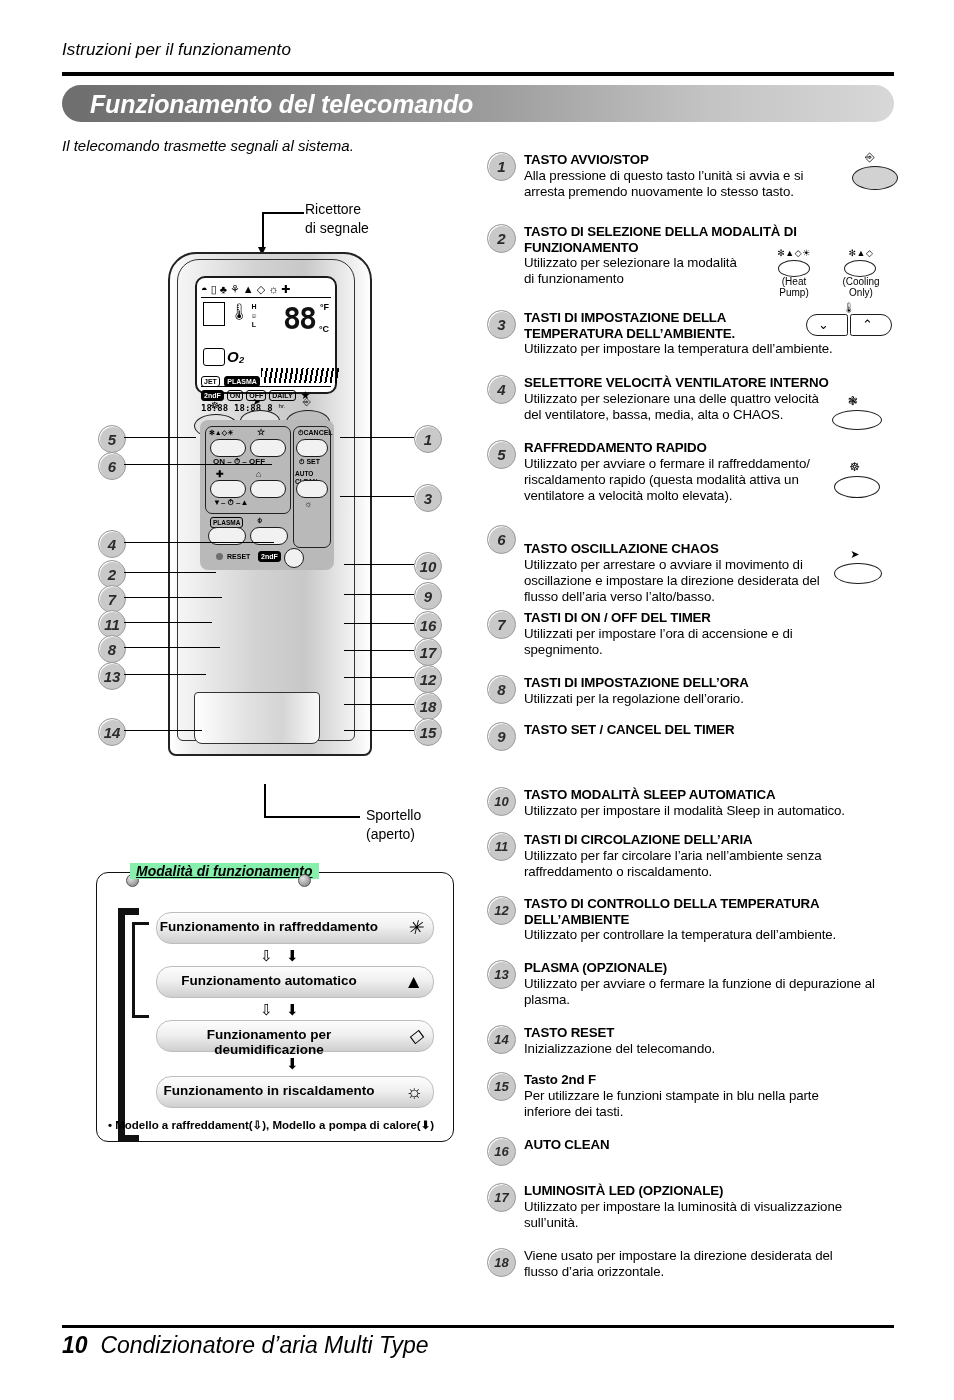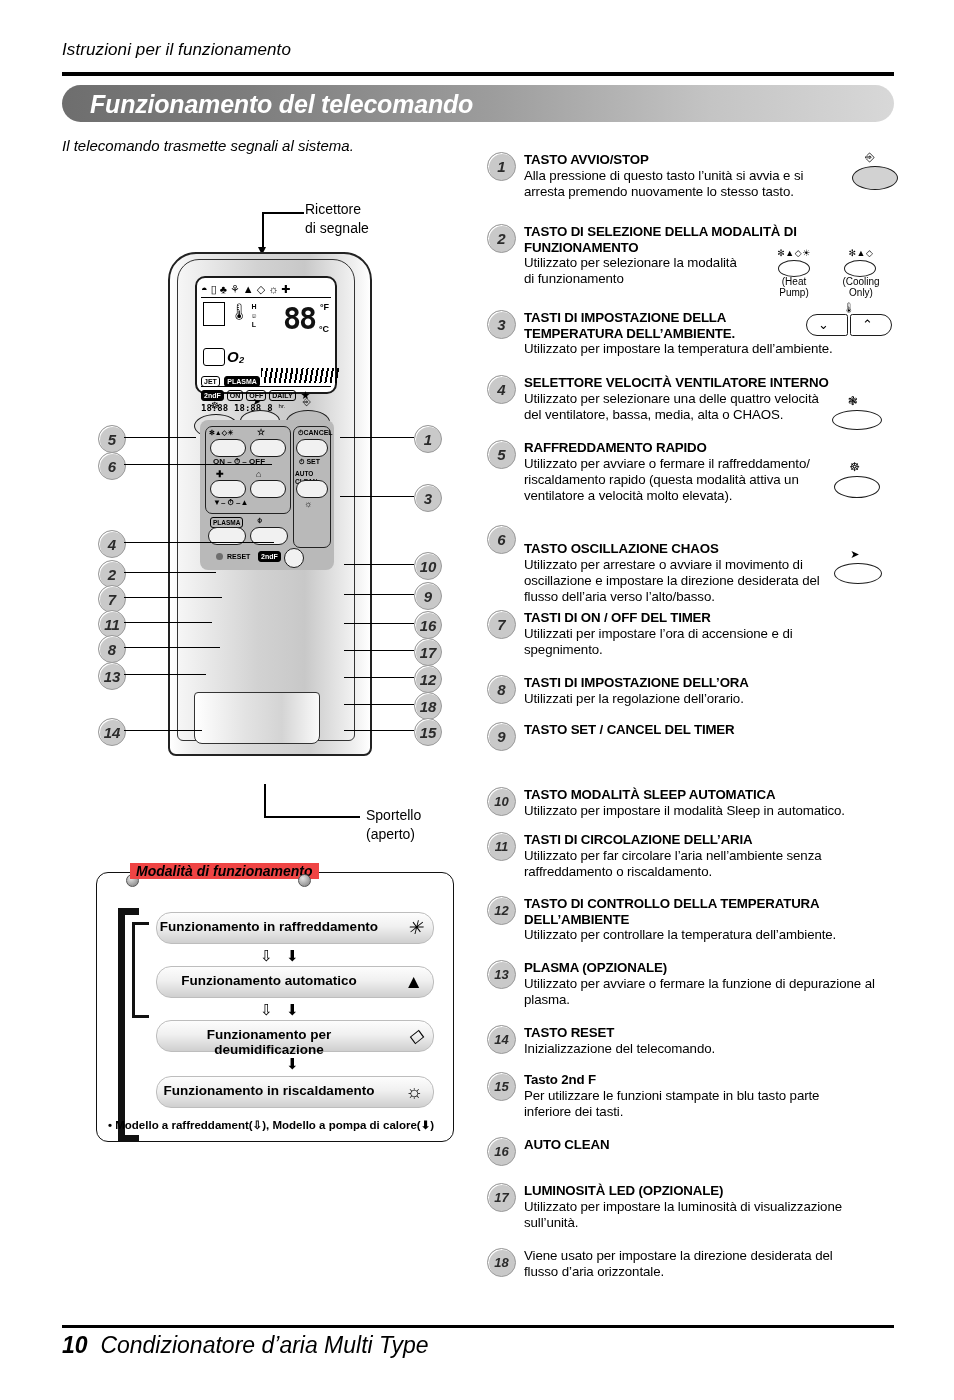--- a/index.html
+++ b/index.html
@@ -96,22 +96,22 @@
     border:1.6px solid #333;border-radius:4px 4px 8px 8px;
     background:linear-gradient(to right,#fff,#e3e3e3 40%,#d4d4d4 70%,#fafafa);
   }
 
   
   .modebox{
     position:absolute;left:96px;top:872px;width:356px;height:268px;
     border:1.6px solid #111;border-radius:12px;background:#fff;
   }
   .mode-title{
-    position:absolute;left:130px;top:872px;background:#ef4444;padding:0 6px;
-    font-size:14px;font-weight:bold;font-style:italic;transform:translateY(-9px);
+    position:absolute;left:130px;top:872px;background:#86efac;padding:0 6px;
+    font-size:14px;font-weight:bold;font-style:italic;transform:translateY(-9px);text-decoration:underline;
   }
   .mode-dot{position:absolute;width:11px;height:11px;border-radius:50%;
     background:radial-gradient(circle at 35% 30%,#e4e4e4,#7a7a7a);border:1px solid #555;}
   .pill{
     position:absolute;left:156px;width:276px;height:30px;border-radius:15px;
     background:linear-gradient(to bottom,#fdfdfd 0%,#f0f0f0 45%,#cfcfcf 100%);
     border:1px solid #bdbdbd;
   }
   .pill span{
     position:absolute;left:0;right:52px;top:6px;text-align:center;
@@ -456,21 +456,21 @@
 
   <div class="bub rbub sm" style="top:1025px;">14</div>
   <div class="item" style="top:1025px;">
     <h3>TASTO RESET</h3>
     <p>Inizializzazione del telecomando.</p>
   </div>
 
   <div class="bub rbub sm" style="top:1072px;">15</div>
   <div class="item" style="top:1072px;">
     <h3>Tasto 2nd F</h3>
-    <p style="width:312px;">Per utilizzare le funzioni stampate in blu tasto parte inferiore dei tasti.</p>
+    <p style="width:312px;">Per utilizzare le funzioni stampate in blu nella parte inferiore dei tasti.</p>
   </div>
 
   <div class="bub rbub sm" style="top:1137px;">16</div>
   <div class="item" style="top:1137px;">
     <h3>AUTO CLEAN</h3>
   </div>
 
   <div class="bub rbub sm" style="top:1183px;">17</div>
   <div class="item" style="top:1183px;">
     <h3>LUMINOSITÀ LED (OPZIONALE)</h3>

